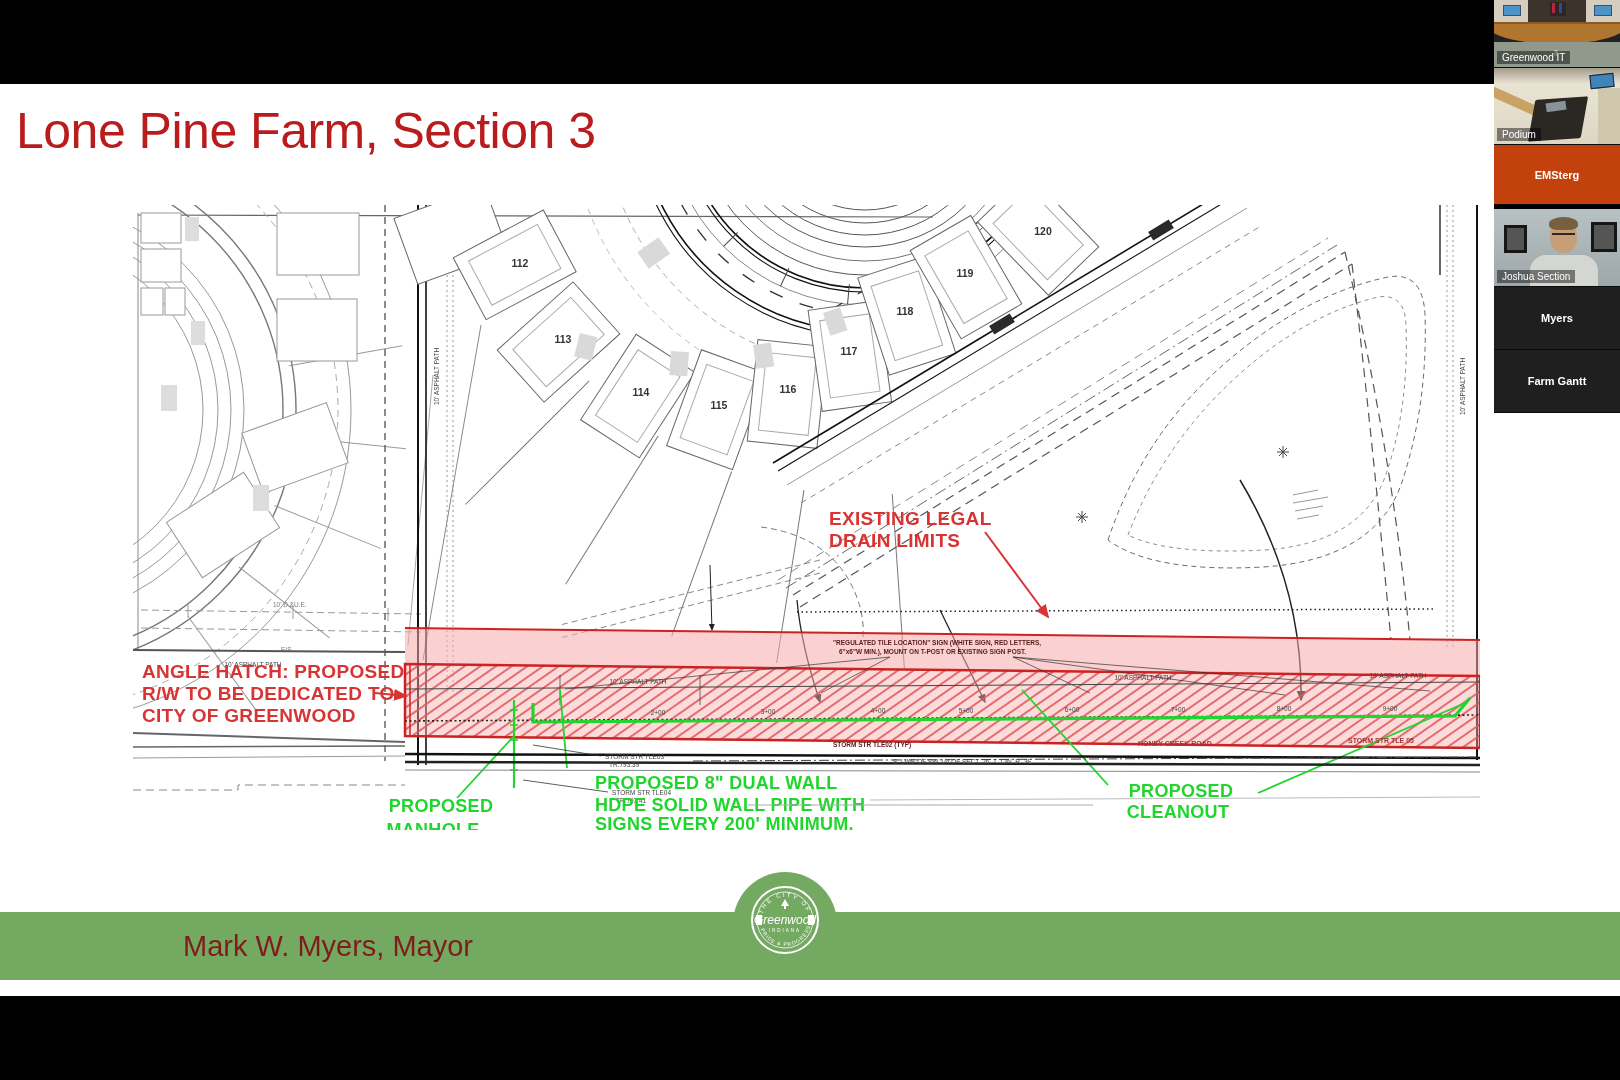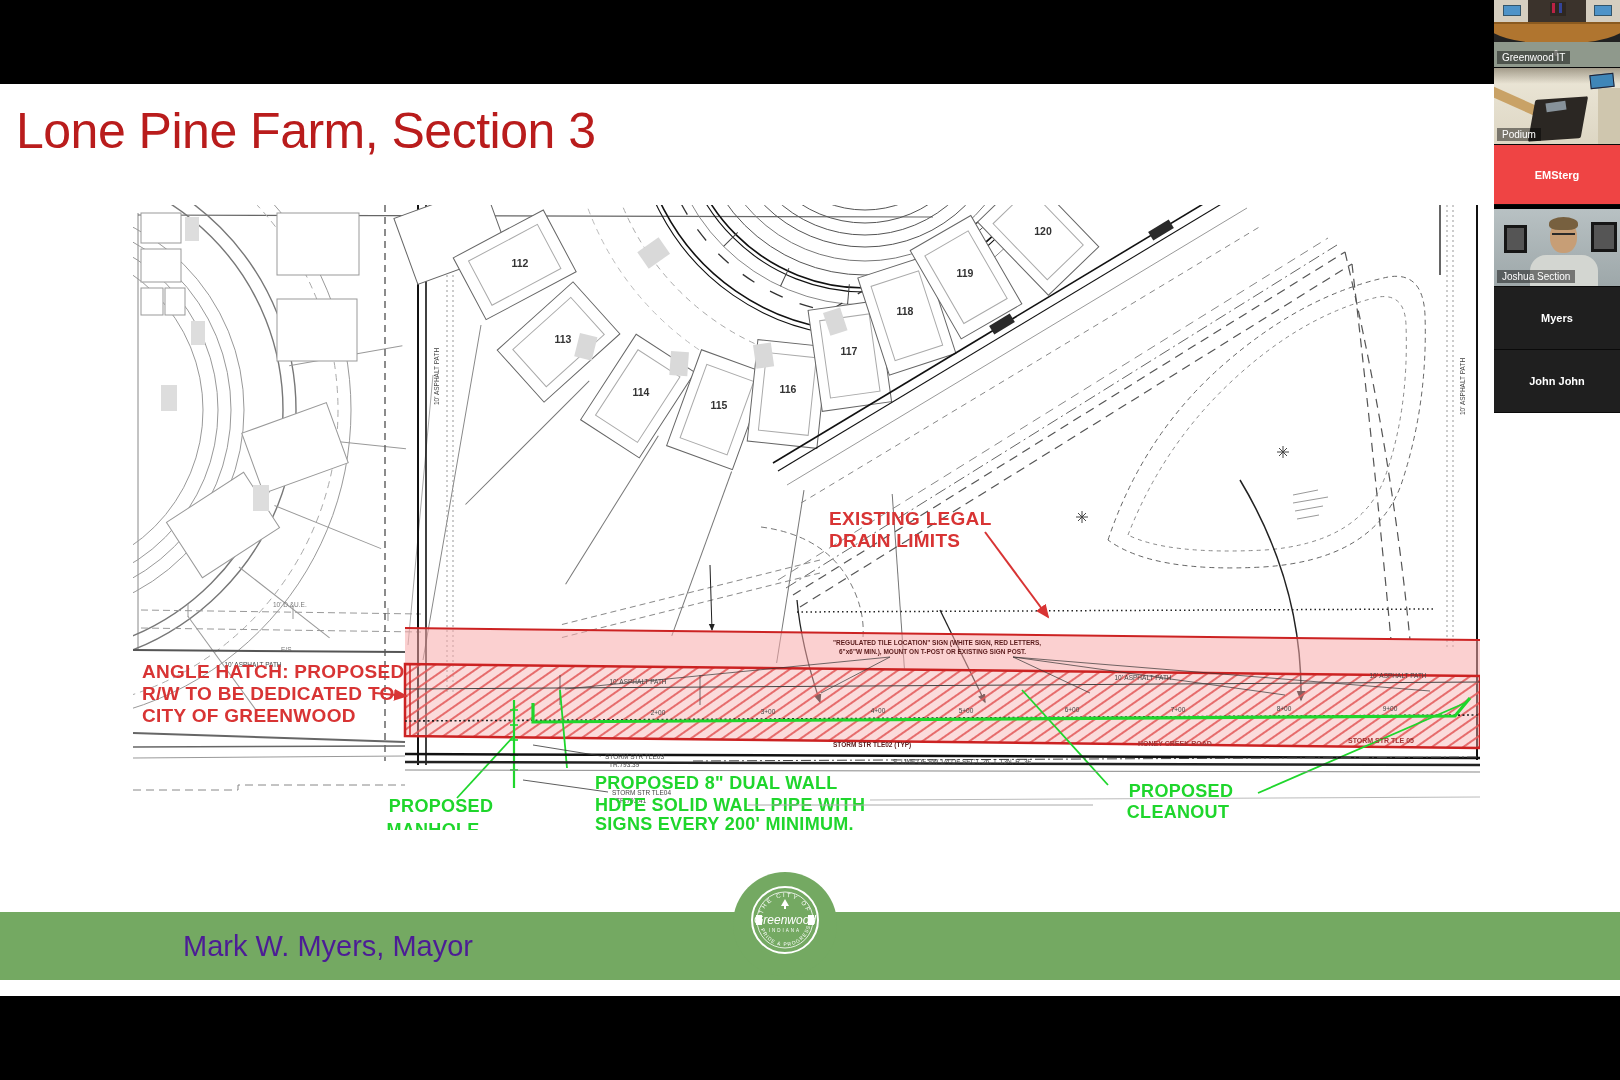--- a/index.html
+++ b/index.html
@@ -4,21 +4,21 @@
 <style>
   html,body{margin:0;padding:0;background:#000;}
   .root{position:relative;width:1620px;height:1080px;overflow:hidden;background:#fff;font-family:"Liberation Sans",sans-serif;}
   .bar{position:absolute;left:0;width:1620px;background:#000;}
   .bar.top{top:0;height:84px;}
   .bar.bottom{top:996px;height:84px;}
   .slide{position:absolute;left:0;top:84px;width:1620px;height:912px;background:#fff;}
   .slide-title{position:absolute;left:16px;top:18px;font-size:50px;font-weight:400;color:#b91c1c;letter-spacing:-0.5px;}
   .plat{position:absolute;left:133px;top:121px;width:1347px;height:625px;overflow:hidden;}
   .footer{position:absolute;left:0;top:828px;width:1620px;height:68px;background:#74a962;}
-  .footer .mayor{position:absolute;left:183px;top:0;height:68px;display:flex;align-items:center;font-size:29px;color:#4c1d95;}
+  .footer .mayor{position:absolute;left:183px;top:0;height:68px;display:flex;align-items:center;font-size:29px;color:#7f1d1d;}
   .footer .site{position:absolute;left:1005px;top:0;height:68px;display:flex;align-items:center;font-size:29px;color:#fff;}
   .logo-bump{position:absolute;left:733px;top:788px;width:104px;height:104px;border-radius:50%;background:#74a962;}
   .logo-badge{position:absolute;left:750px;top:801px;width:70px;height:70px;}
   
   .people{position:absolute;left:1494px;top:0;width:126px;height:413px;background:#000;}
   .tile{position:absolute;left:0;width:126px;overflow:hidden;background:#222;border-bottom:1px solid #0a0a0a;box-sizing:border-box;}
   .vlabel{position:absolute;left:3px;bottom:3px;font-size:10px;color:#fff;background:rgba(0,0,0,.45);padding:1px 5px;border-radius:0;white-space:nowrap;}
   .aname{width:100%;height:100%;display:flex;align-items:center;justify-content:center;color:#fff;font-size:11px;font-weight:bold;}
   .abs{position:absolute;}
   
@@ -451,37 +451,37 @@
       <div class="abs pd-bg"></div>
       <div class="abs pd-shadow"></div>
       <div class="abs pd-beam"></div>
       <div class="abs pd-wallr"></div>
       <div class="abs pd-mon"></div>
       <div class="abs pd-desk"></div>
       <div class="abs pd-desk-screen"></div>
       <div class="vlabel">Podium</div>
     </div>
 
-    <div class="tile" style="top:145px;height:60px;background:#ef4444;">
+    <div class="tile" style="top:145px;height:60px;background:#c2410c;">
       <div class="aname">EMSterg</div>
     </div>
 
     <div class="tile" style="top:209px;height:78px;">
       <div class="abs jc-bg"></div>
       <div class="abs jc-frame1"></div>
       <div class="abs jc-frame2"></div>
       <div class="abs jc-body"></div>
       <div class="abs jc-head"></div>
       <div class="abs jc-hair"></div>
       <div class="abs jc-glasses"></div>
       <div class="vlabel">Joshua Section</div>
     </div>
 
     <div class="tile" style="top:287px;height:63px;background:#1f1f1f;">
       <div class="aname">Myers</div>
     </div>
 
     <div class="tile" style="top:350px;height:63px;background:#1f1f1f;">
-      <div class="aname">John John</div>
+      <div class="aname">Farm Gantt</div>
     </div>
   </div>
 
 </div>
 
 </body></html>

